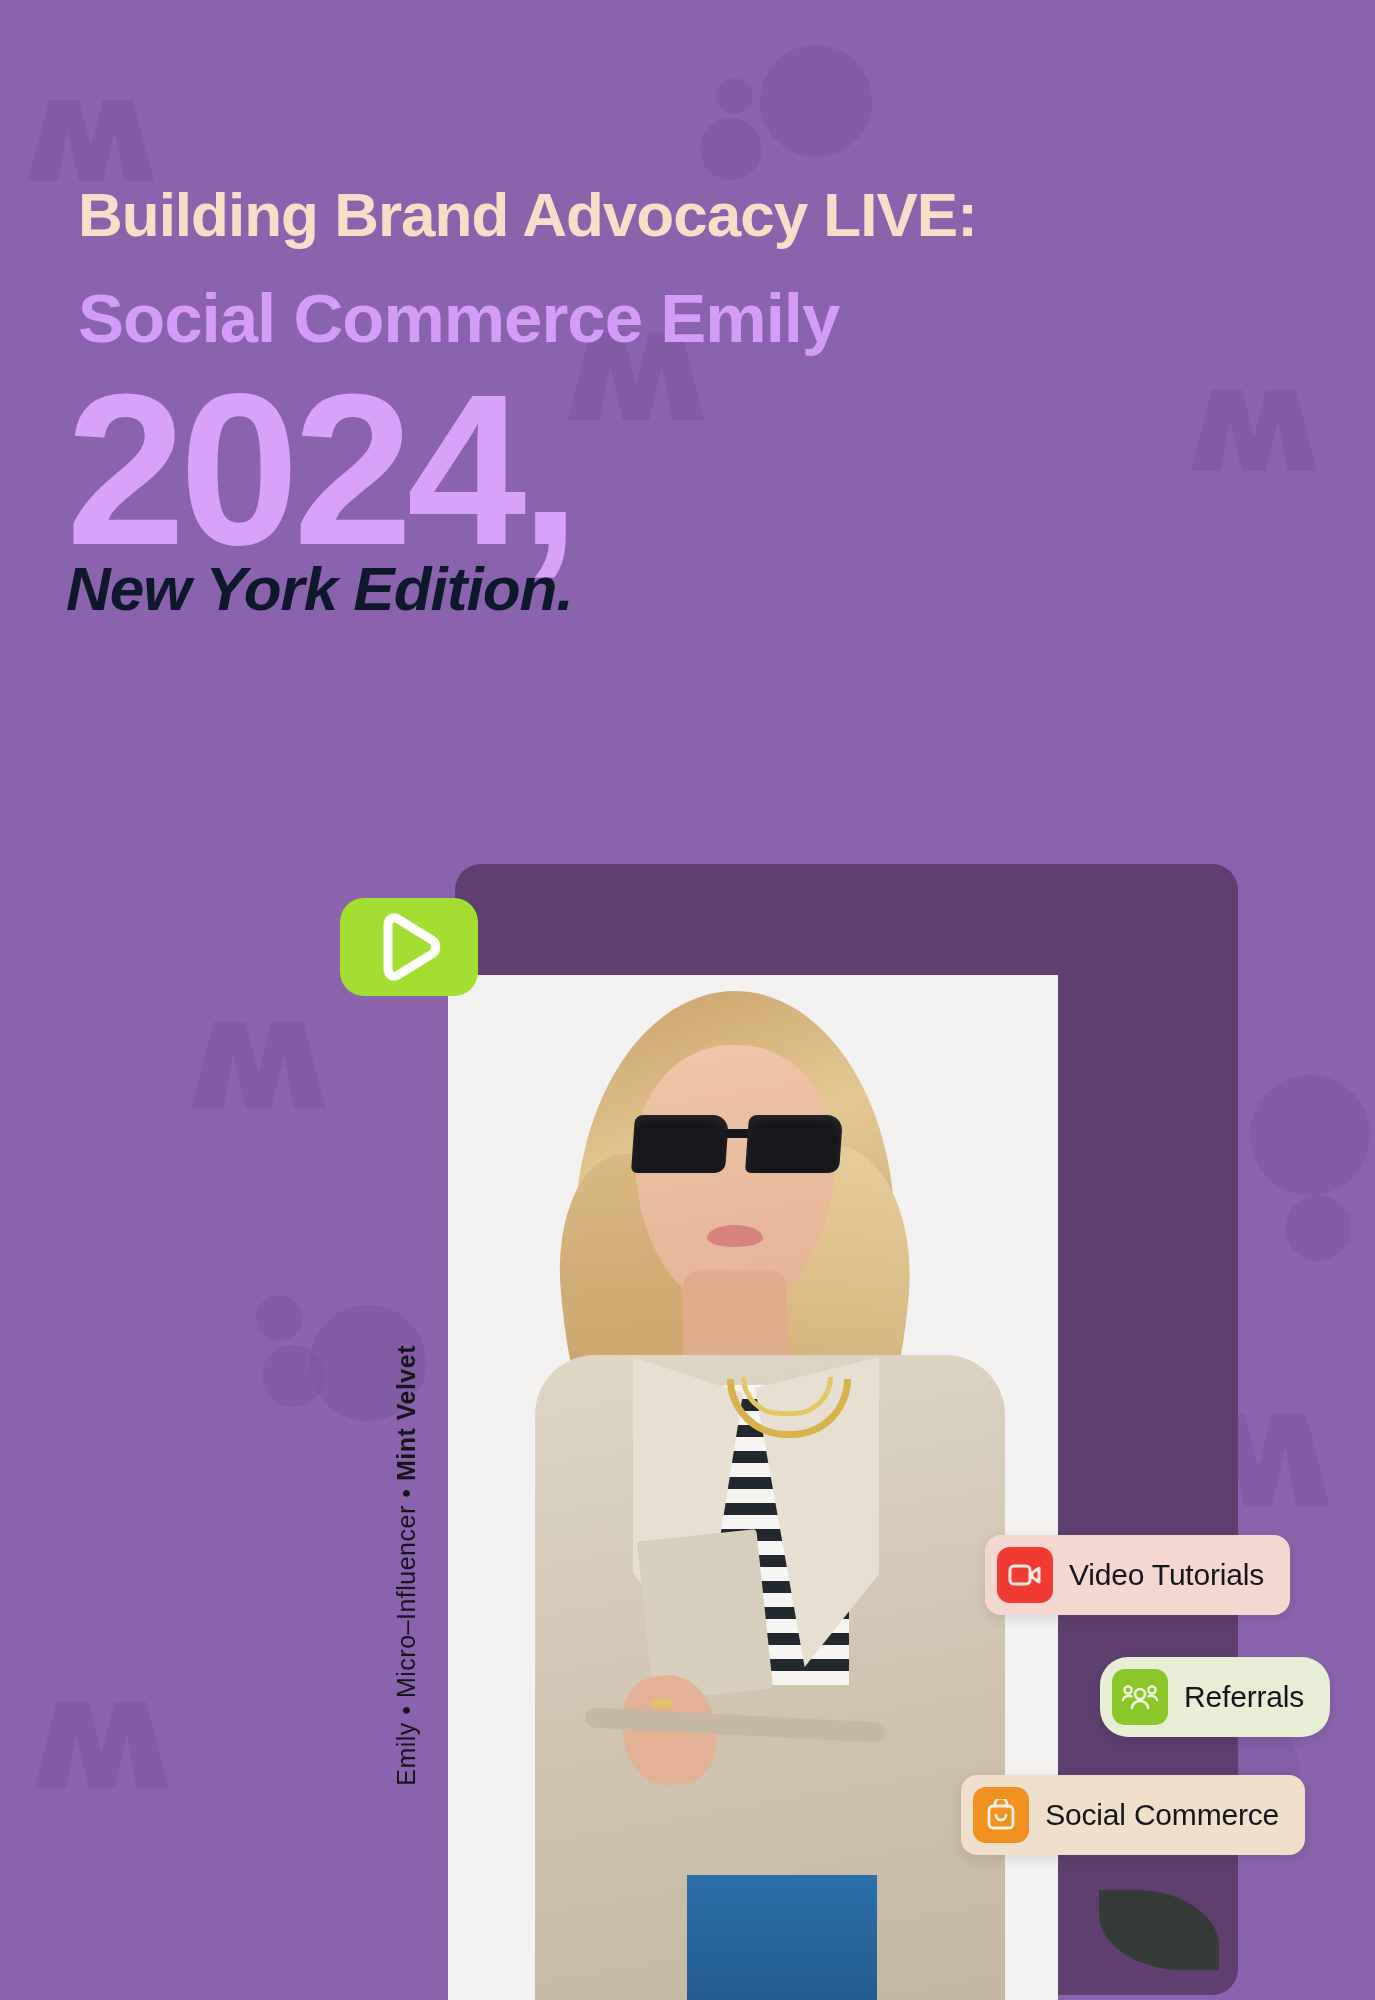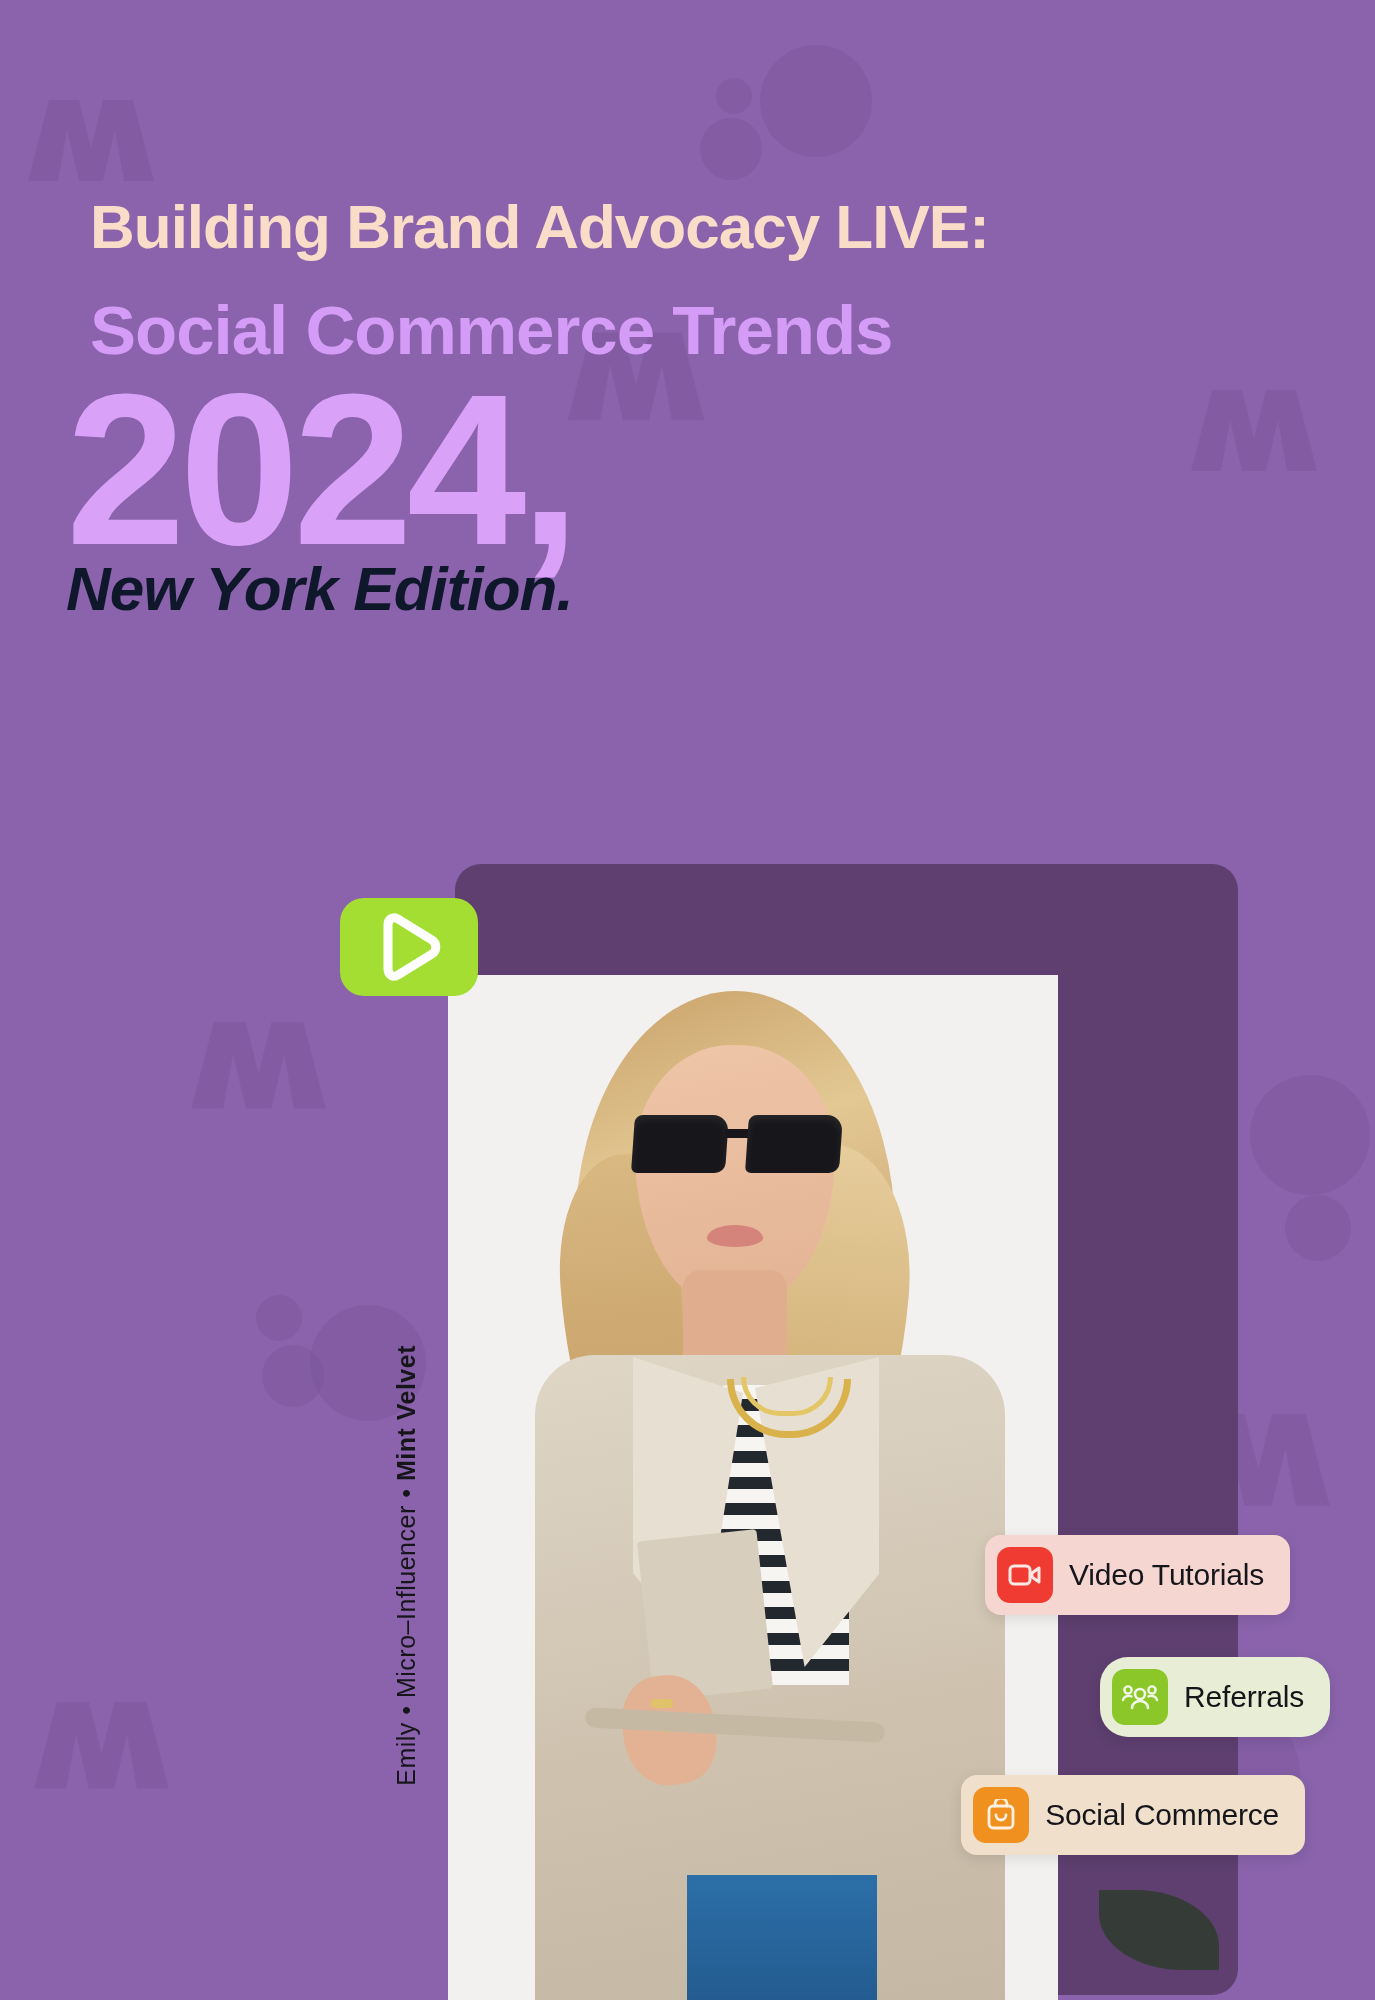--- a/index.html
+++ b/index.html
@@ -13,21 +13,21 @@
 
   
   .bg-pattern{position:absolute;inset:0;z-index:0;pointer-events:none;}
   .wm{position:absolute;opacity:.5;}
   .wm-m{fill:#7B559C;}
   .wm-dot{background:#7B559C;border-radius:50%;position:absolute;}
 
   
   .headline{position:absolute;left:0;top:0;width:1375px;z-index:6;}
   .hl-line{
-    margin:16px;padding:0 0 0 74px;
+    margin:4px;padding:0 0 0 74px;
     font-weight:700;letter-spacing:-1px;white-space:nowrap;
   }
   .hl-1{
     font-size:62px;line-height:1;color:#FADDC8;
     position:absolute;top:180px;left:0;
   }
   .hl-2{
     font-size:69px;line-height:1;color:#D49CF6;
     position:absolute;top:280px;left:0;
   }
@@ -219,21 +219,21 @@
     <div class="wm-dot" style="left:1285px;top:1195px;width:66px;height:66px;opacity:.45;"></div>
     <div class="wm-dot" style="left:800px;top:1905px;width:130px;height:130px;opacity:.45;"></div>
     <div class="wm-dot" style="left:1150px;top:1700px;width:150px;height:150px;opacity:.4;"></div>
     <svg class="wm" style="left:1180px;top:1380px;width:170px;height:136px;" viewBox="0 0 100 80">
       <path class="wm-m" d="M4 74 L18 20 L38 20 L46 52 L54 20 L74 20 L88 74 L68 74 L62 40 L54 74 L38 74 L30 40 L24 74 Z"></path>
     </svg>
   </div>
 
   <div class="headline">
     <h1 class="hl-line hl-1">Building Brand Advocacy LIVE:</h1>
-    <h2 class="hl-line hl-2">Social Commerce Trends</h2>
+    <h2 class="hl-line hl-2">Social Commerce Emily</h2>
     <div class="hl-year">2024,</div>
     <div class="hl-edition">New York Edition.</div>
   </div>
 
   <div class="media">
     <div class="dark-card"></div>
     <div class="photo-frame"></div>
 
     <div class="figure-wrap">
       <div class="hair-back ph"></div>

